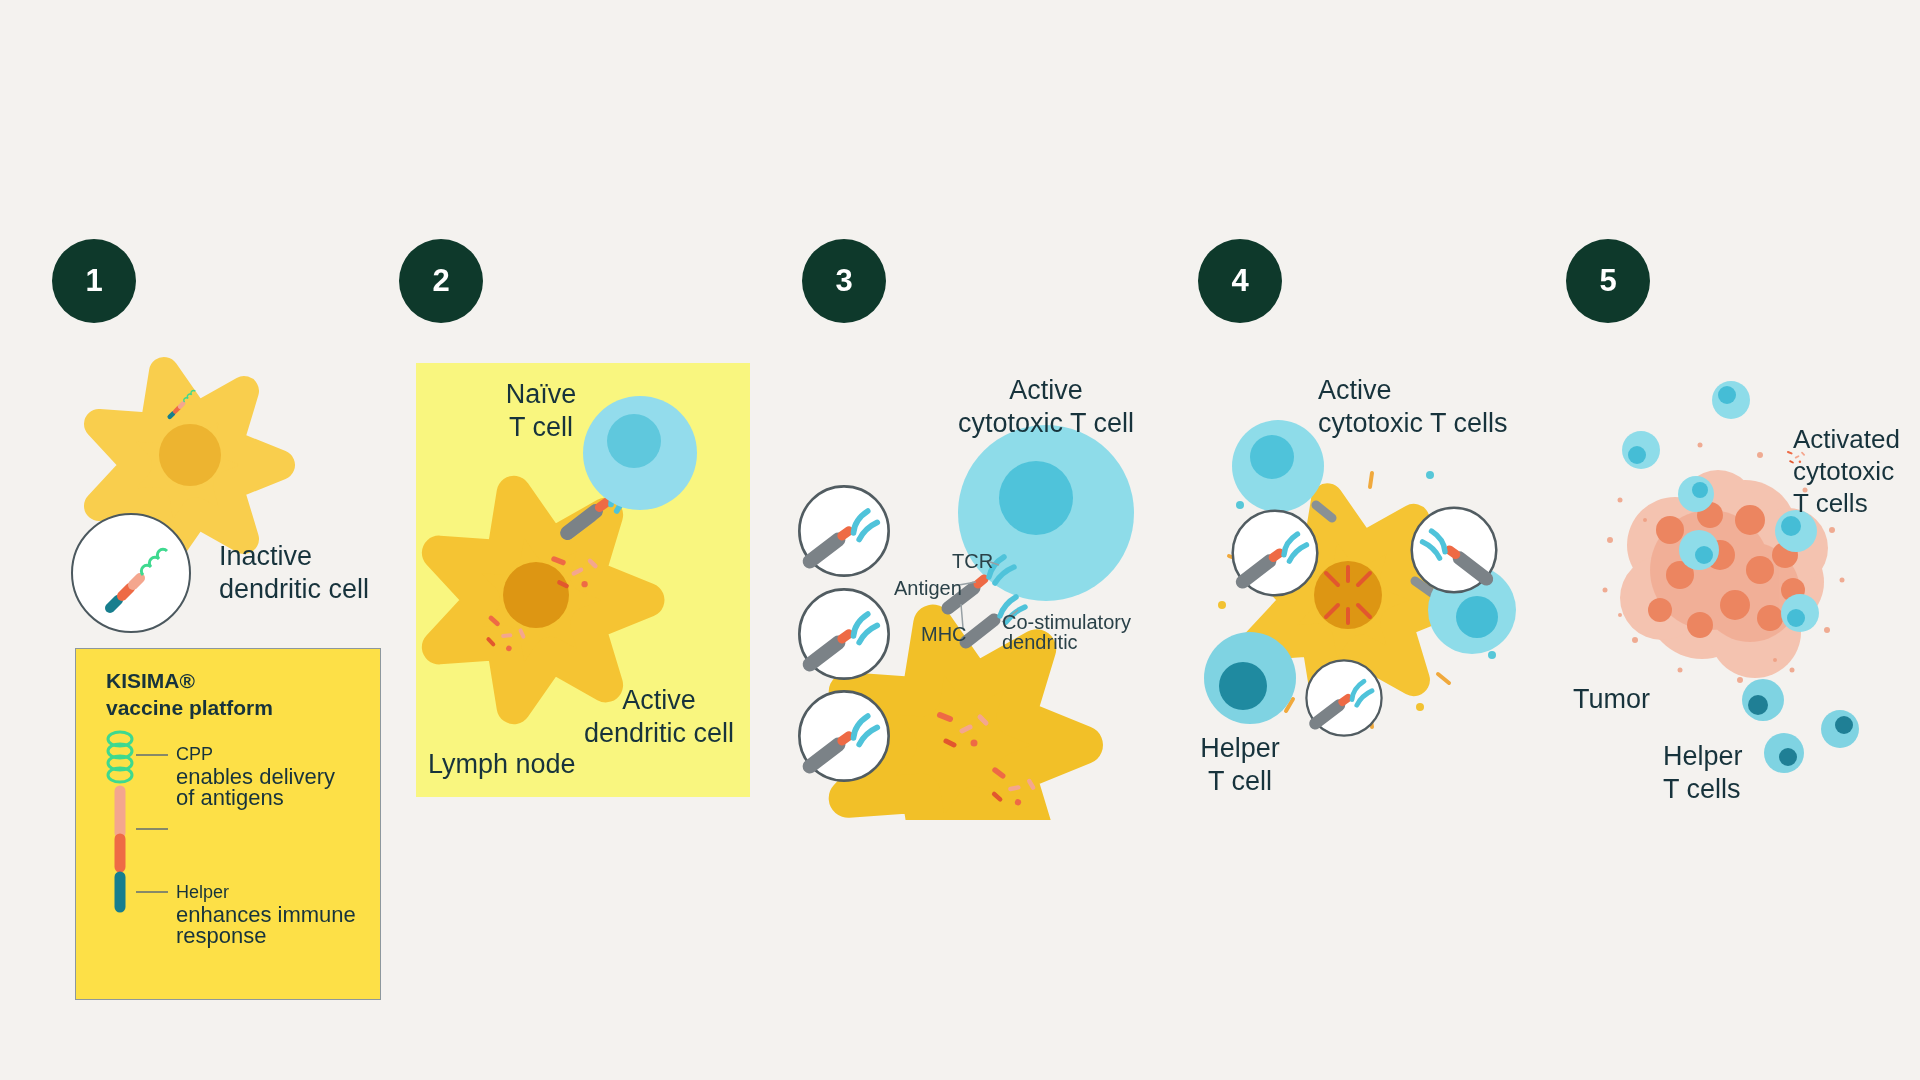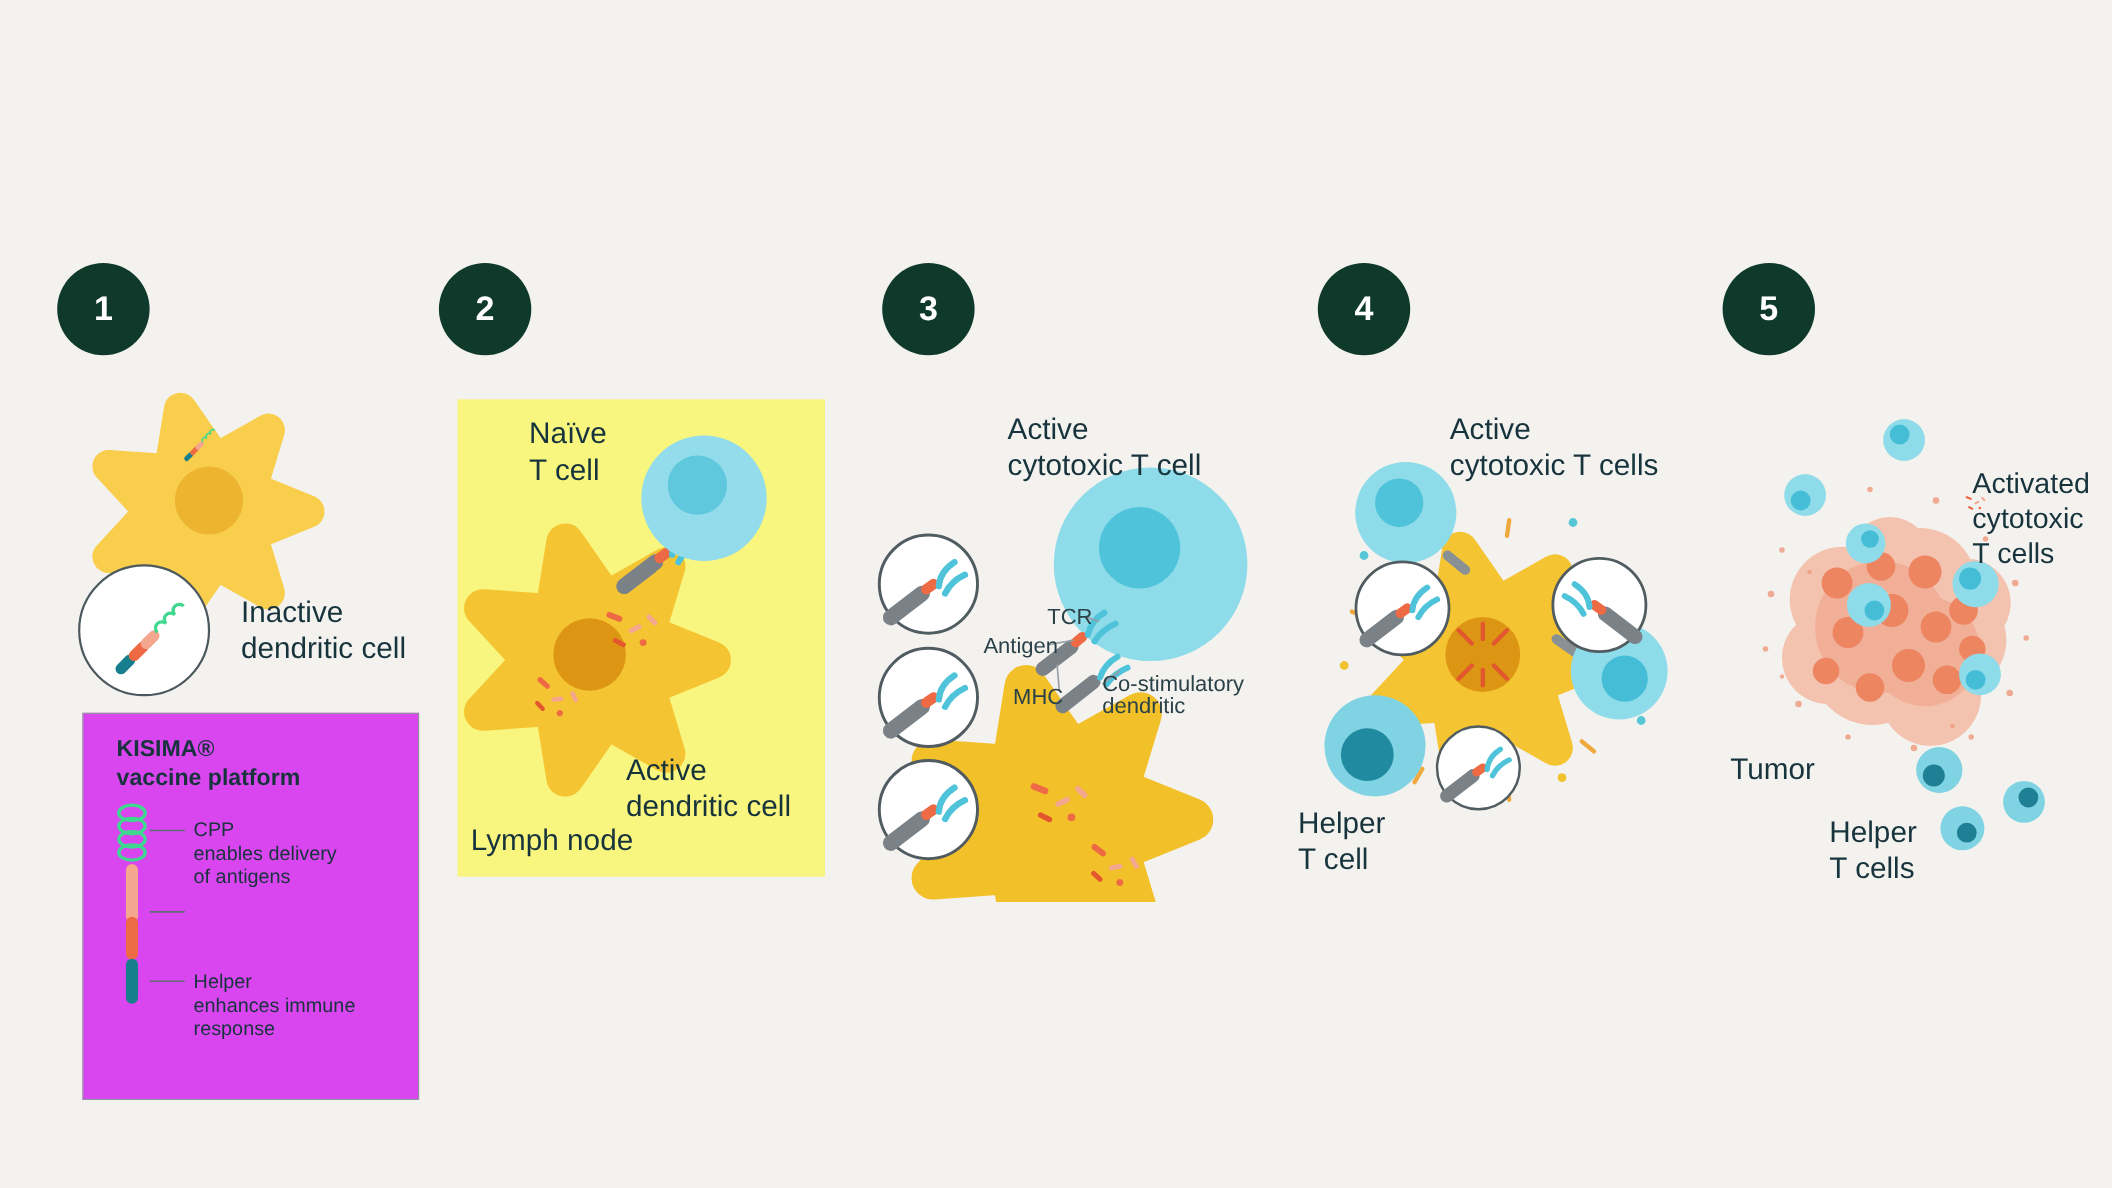--- a/index.html
+++ b/index.html
@@ -9,31 +9,31 @@
     font-family:"Liberation Sans",sans-serif;
   }
   .scene{position:absolute}
   .badge{
     position:absolute;top:239px;width:84px;height:84px;border-radius:50%;
     background:#0e392b;color:#ffffff;display:flex;align-items:center;justify-content:center;
     font-size:31px;font-weight:bold;
   }
   .lbl{position:absolute;white-space:pre-line;font-size:27px;line-height:33px;color:#17333c}
   .small-lbl{position:absolute;white-space:pre-line;font-size:20px;line-height:20px;color:#2a4148}
-  .center{}
+  .center{text-align:center}
   .bold{font-weight:normal}
   .panel{position:absolute;left:416px;top:363px;width:334px;height:434px;background:#f9f67f}
   .legend{
     position:absolute;left:75px;top:648px;width:306px;height:352px;
-    background:#d946ef;border:1px solid #8d989d;box-sizing:border-box;
+    background:#fde047;border:1px solid #8d989d;box-sizing:border-box;
   }
   .legend-title{position:absolute;left:30px;top:18px;font-size:21px;line-height:27px;font-weight:bold;white-space:pre-line}
   .legend-item{position:absolute;left:100px;width:196px}
   .legend-name{font-size:18px;line-height:23px;font-weight:normal}
-  .legend-desc{font-size:18px;line-height:21px;white-space:pre-line}
+  .legend-desc{font-size:22px;line-height:21px;white-space:pre-line}
 </style>
 </head>
 <body>
 
 <svg width="0" height="0" style="position:absolute" aria-hidden="true">
   <defs>
     <polygon id="dcstar" points="195,100 143,121 159,174 111,147 79,193 70,137 14,141 52,100 14,59 70,63 79,7 111,53 159,26 143,79" stroke-width="30" stroke-linejoin="round"></polygon>
     <g id="synapse">
       <line x1="14" y1="82" x2="44" y2="59" stroke="#7b8287" stroke-width="15" stroke-linecap="round"></line>
       <line x1="48" y1="55" x2="55" y2="50" stroke="#ee6a45" stroke-width="10" stroke-linecap="round"></line>

